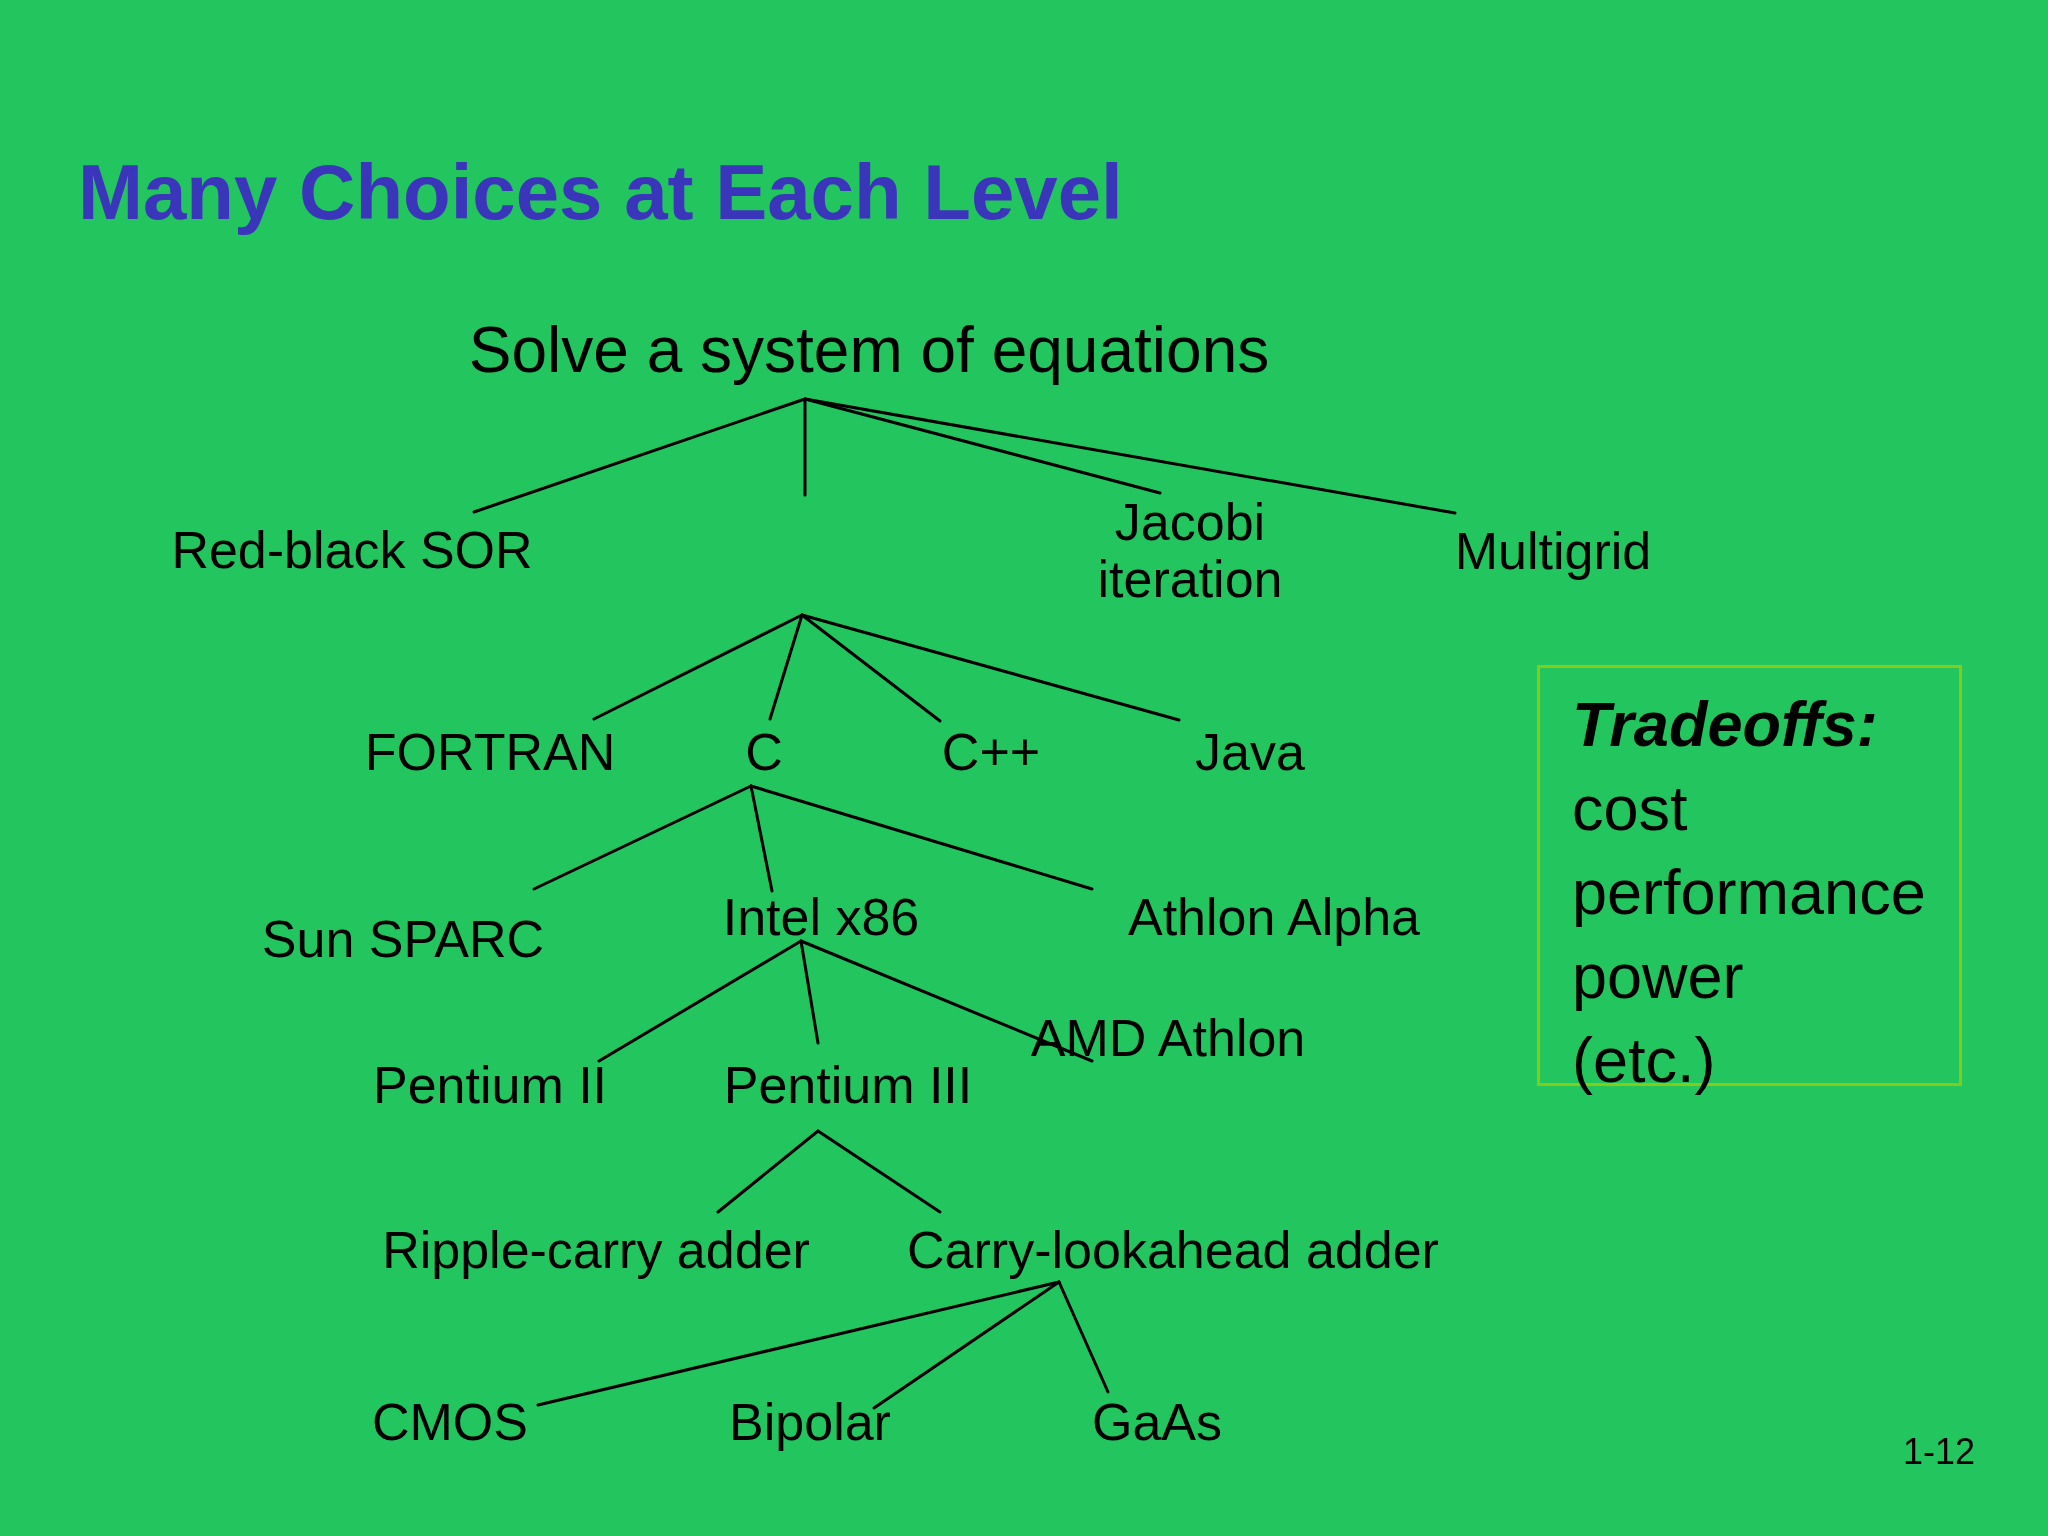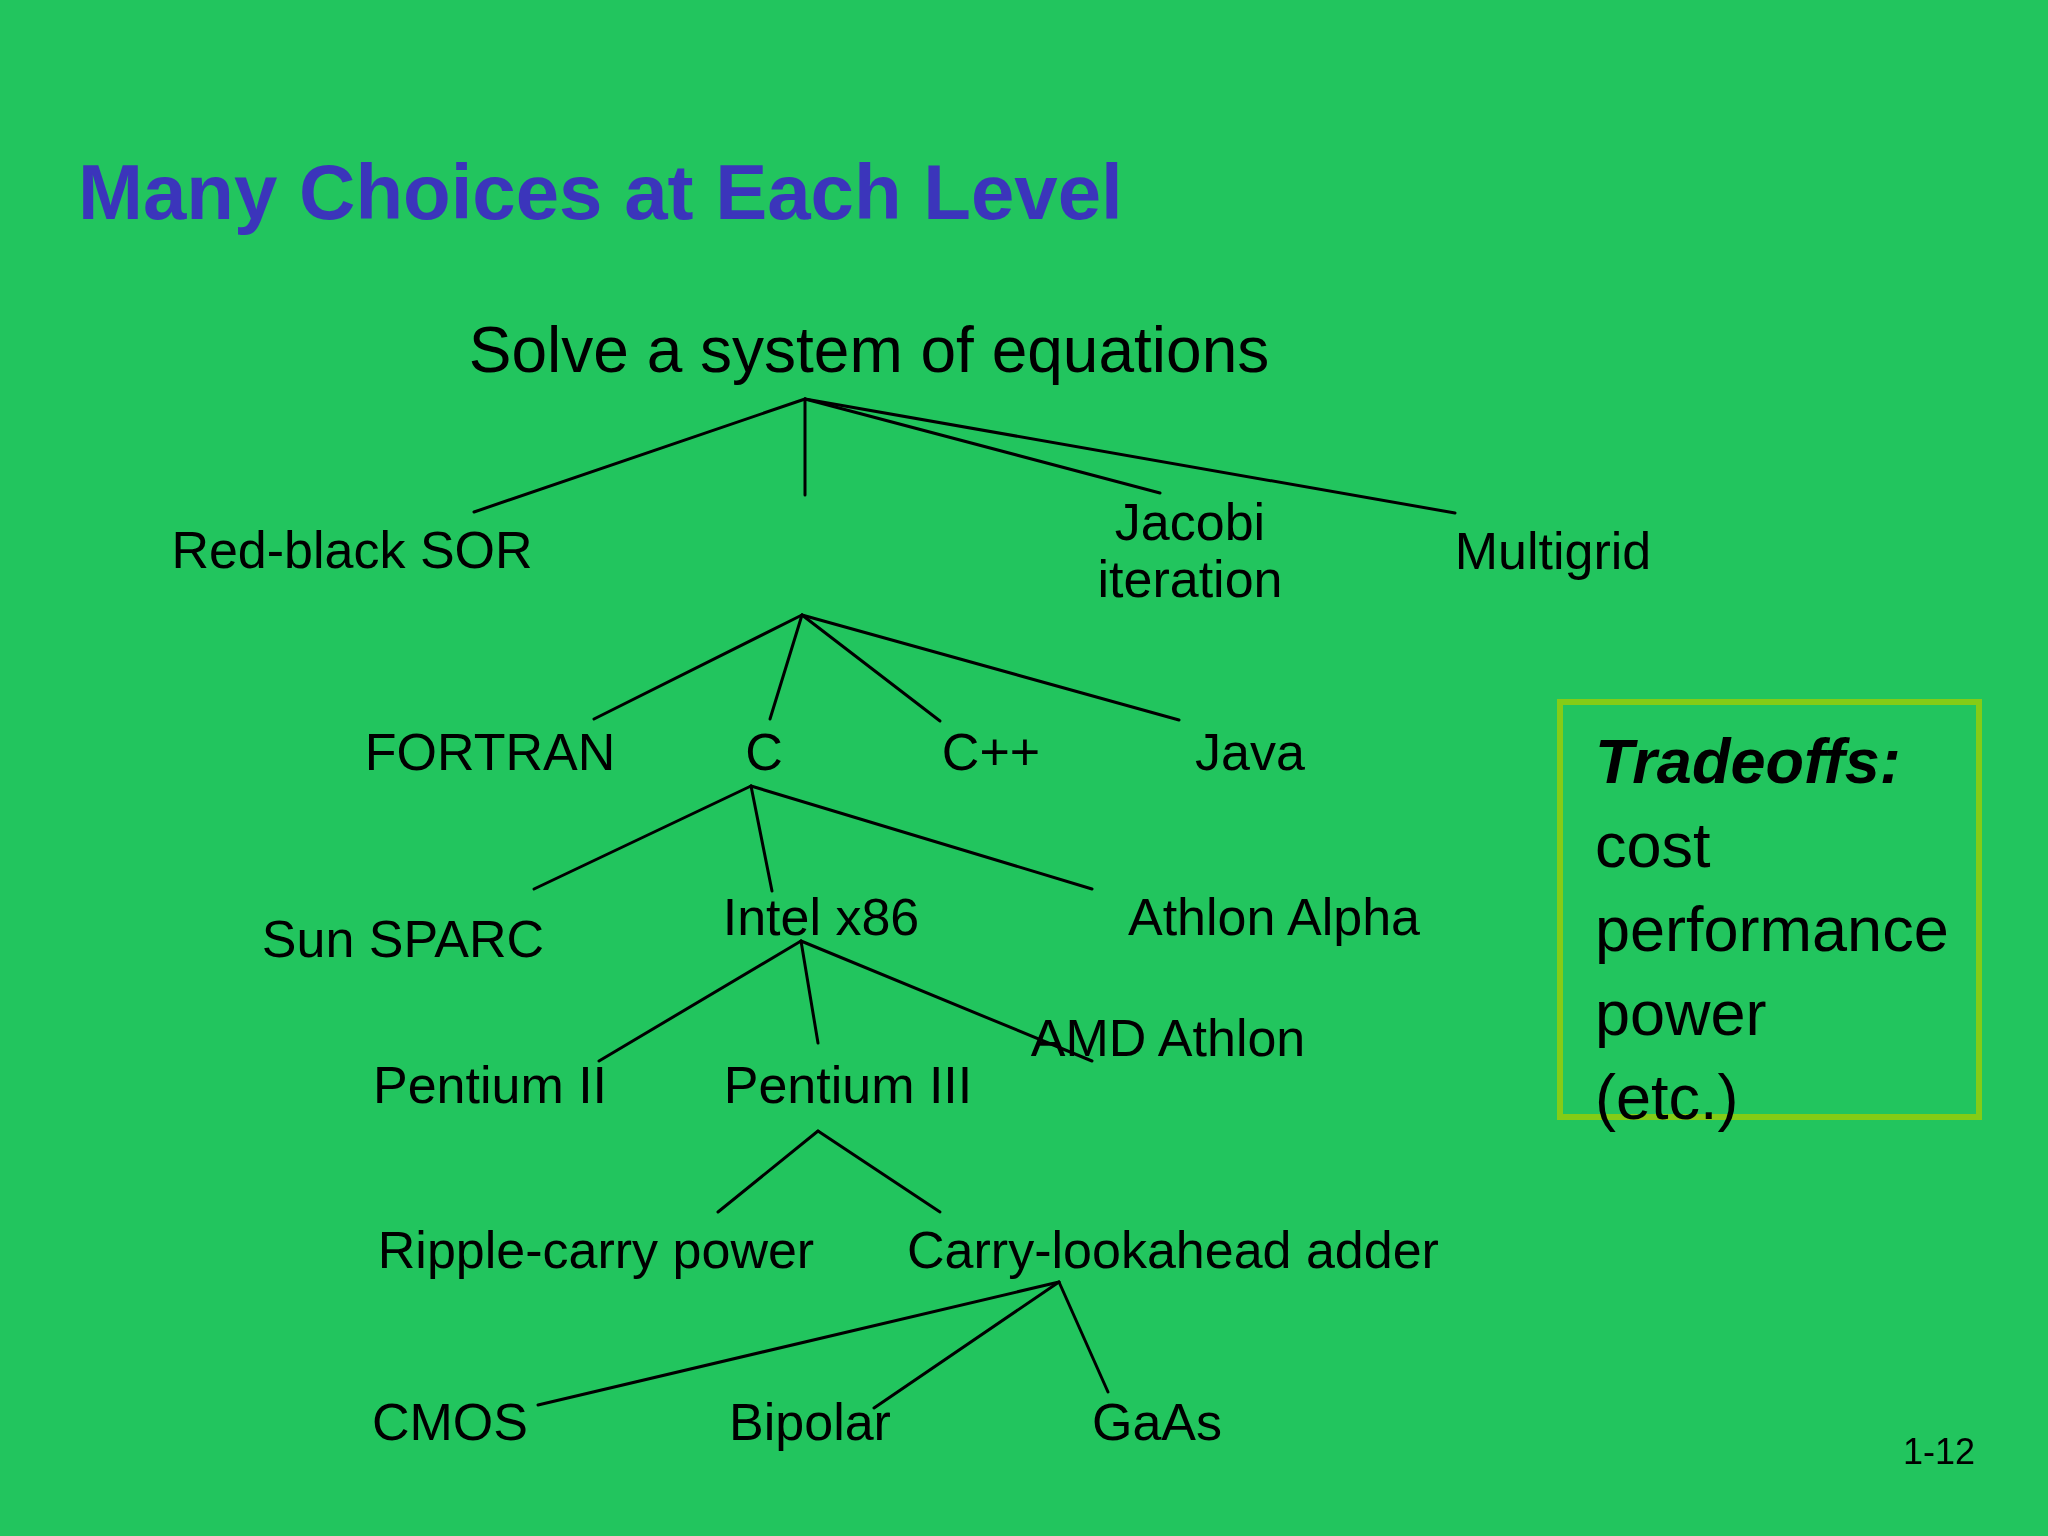--- a/index.html
+++ b/index.html
@@ -46,27 +46,26 @@
     text-align: center;
     white-space: nowrap;
   }
   .root-node {
     font-size: 64px;
     line-height: 68px;
   }
   .tradeoffs-box {
     position: absolute;
     left: 1537px;
-    top: 699px;
+    top: 665px;
     width: 425px;
     height: 421px;
-    border: 6px solid #84cc16;
+    border: 3px solid #84cc16;
     box-sizing: border-box;
     padding: 14px 10px 0 32px;
-    margin-left: 20px;
   }
   .tradeoffs-heading {
     font-size: 63px;
     line-height: 84px;
     font-weight: bold;
     font-style: italic;
     white-space: nowrap;
   }
   .tradeoffs-item {
     font-size: 63px;
@@ -131,21 +130,21 @@
   <div class="node" style="left:1250px; top:752px;">Java</div>
 
   <div class="node" style="left:403px; top:891px;margin-top:48px;">Sun SPARC</div>
   <div class="node" style="left:821px; top:917px;">Intel x86</div>
   <div class="node" style="left:1274px; top:917px;">Athlon Alpha</div>
 
   <div class="node" style="left:490px; top:1085px;text-align:center;">Pentium II</div>
   <div class="node" style="left:848px; top:1085px;">Pentium III</div>
   <div class="node" style="left:1168px; top:1038px;">AMD Athlon</div>
 
-  <div class="node" style="left:596px; top:1250px;">Ripple-carry power</div>
+  <div class="node" style="left:596px; top:1250px;">Ripple-carry adder</div>
   <div class="node" style="left:1173px; top:1250px;">Carry-lookahead adder</div>
 
   <div class="node" style="left:450px; top:1422px;">CMOS</div>
   <div class="node" style="left:810px; top:1422px;">Bipolar</div>
   <div class="node" style="left:1157px; top:1422px;">GaAs</div>
 
   <div class="tradeoffs-box">
     <div class="tradeoffs-heading">Tradeoffs:</div>
     <div class="tradeoffs-item">cost</div>
     <div class="tradeoffs-item">performance</div>

